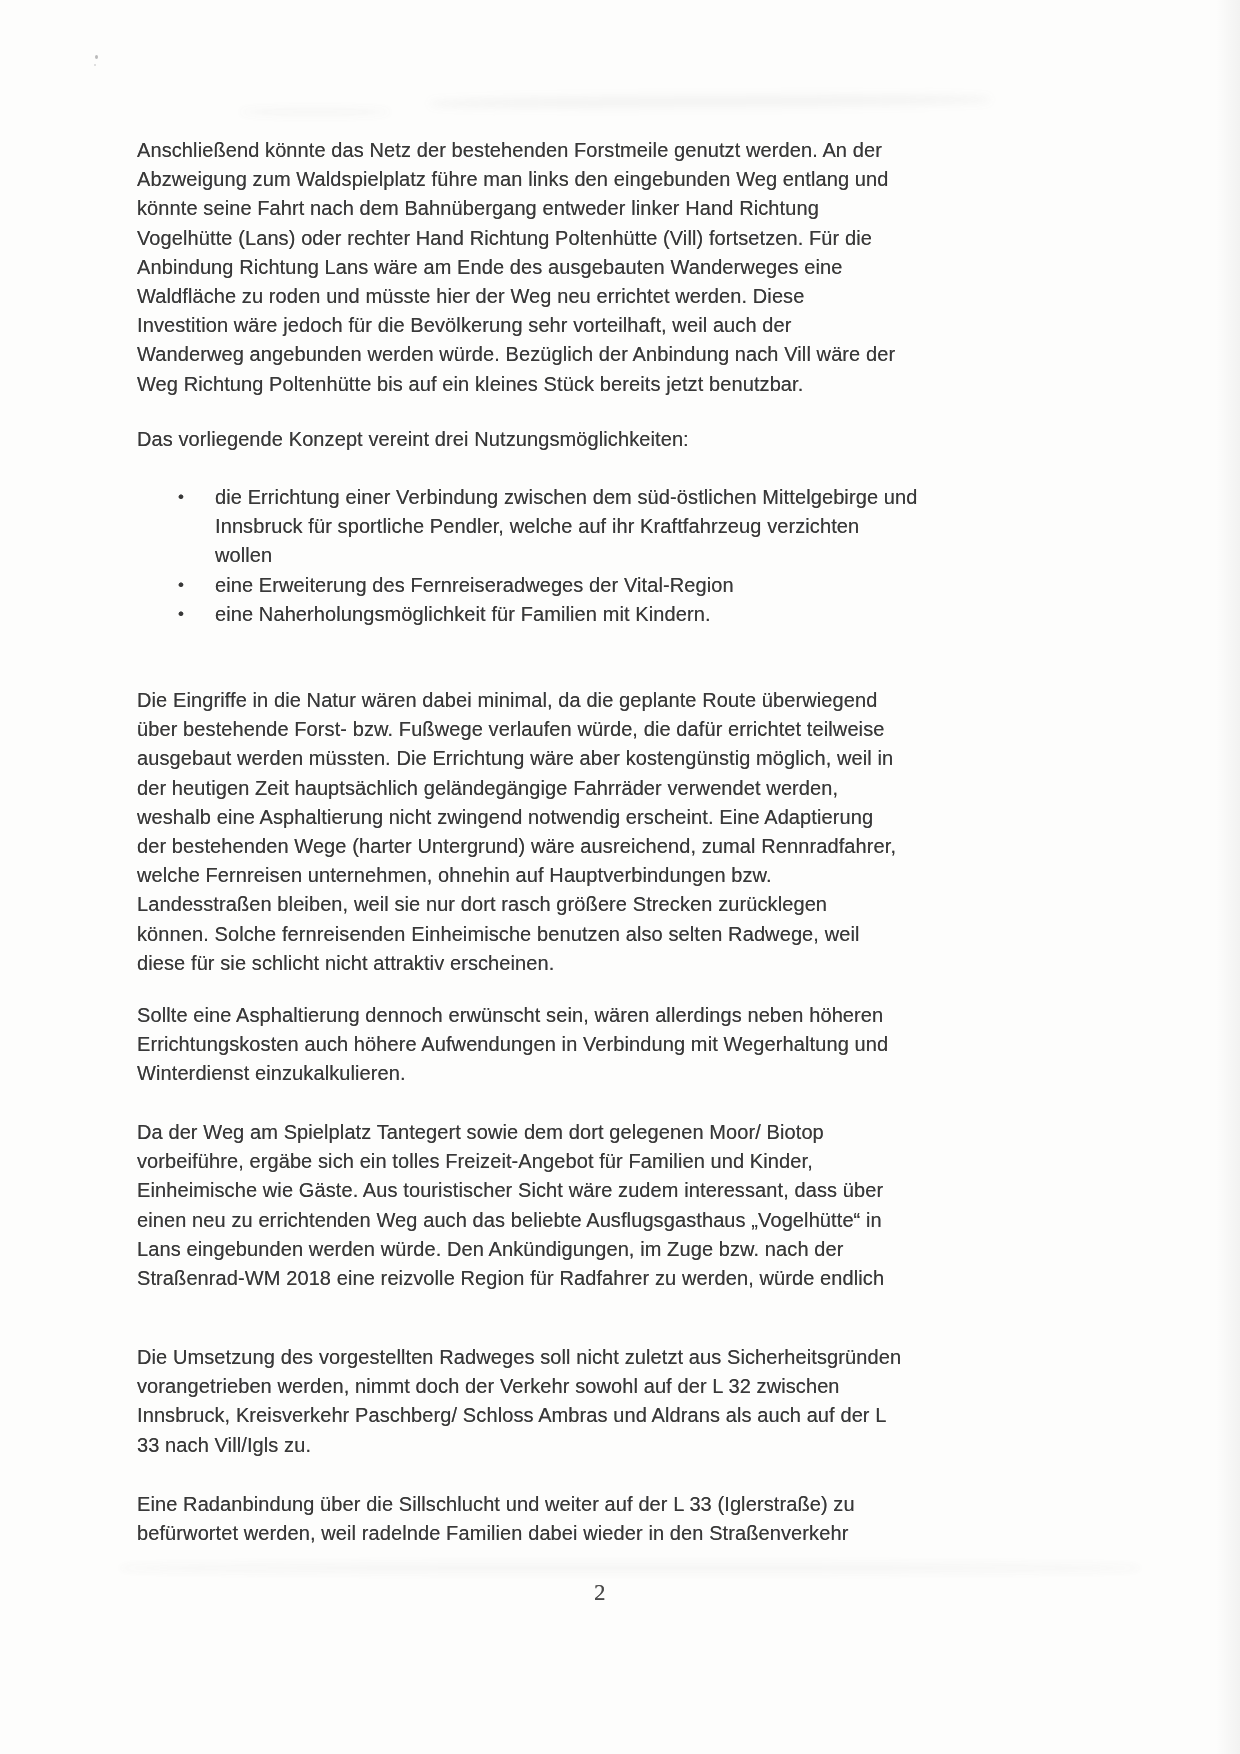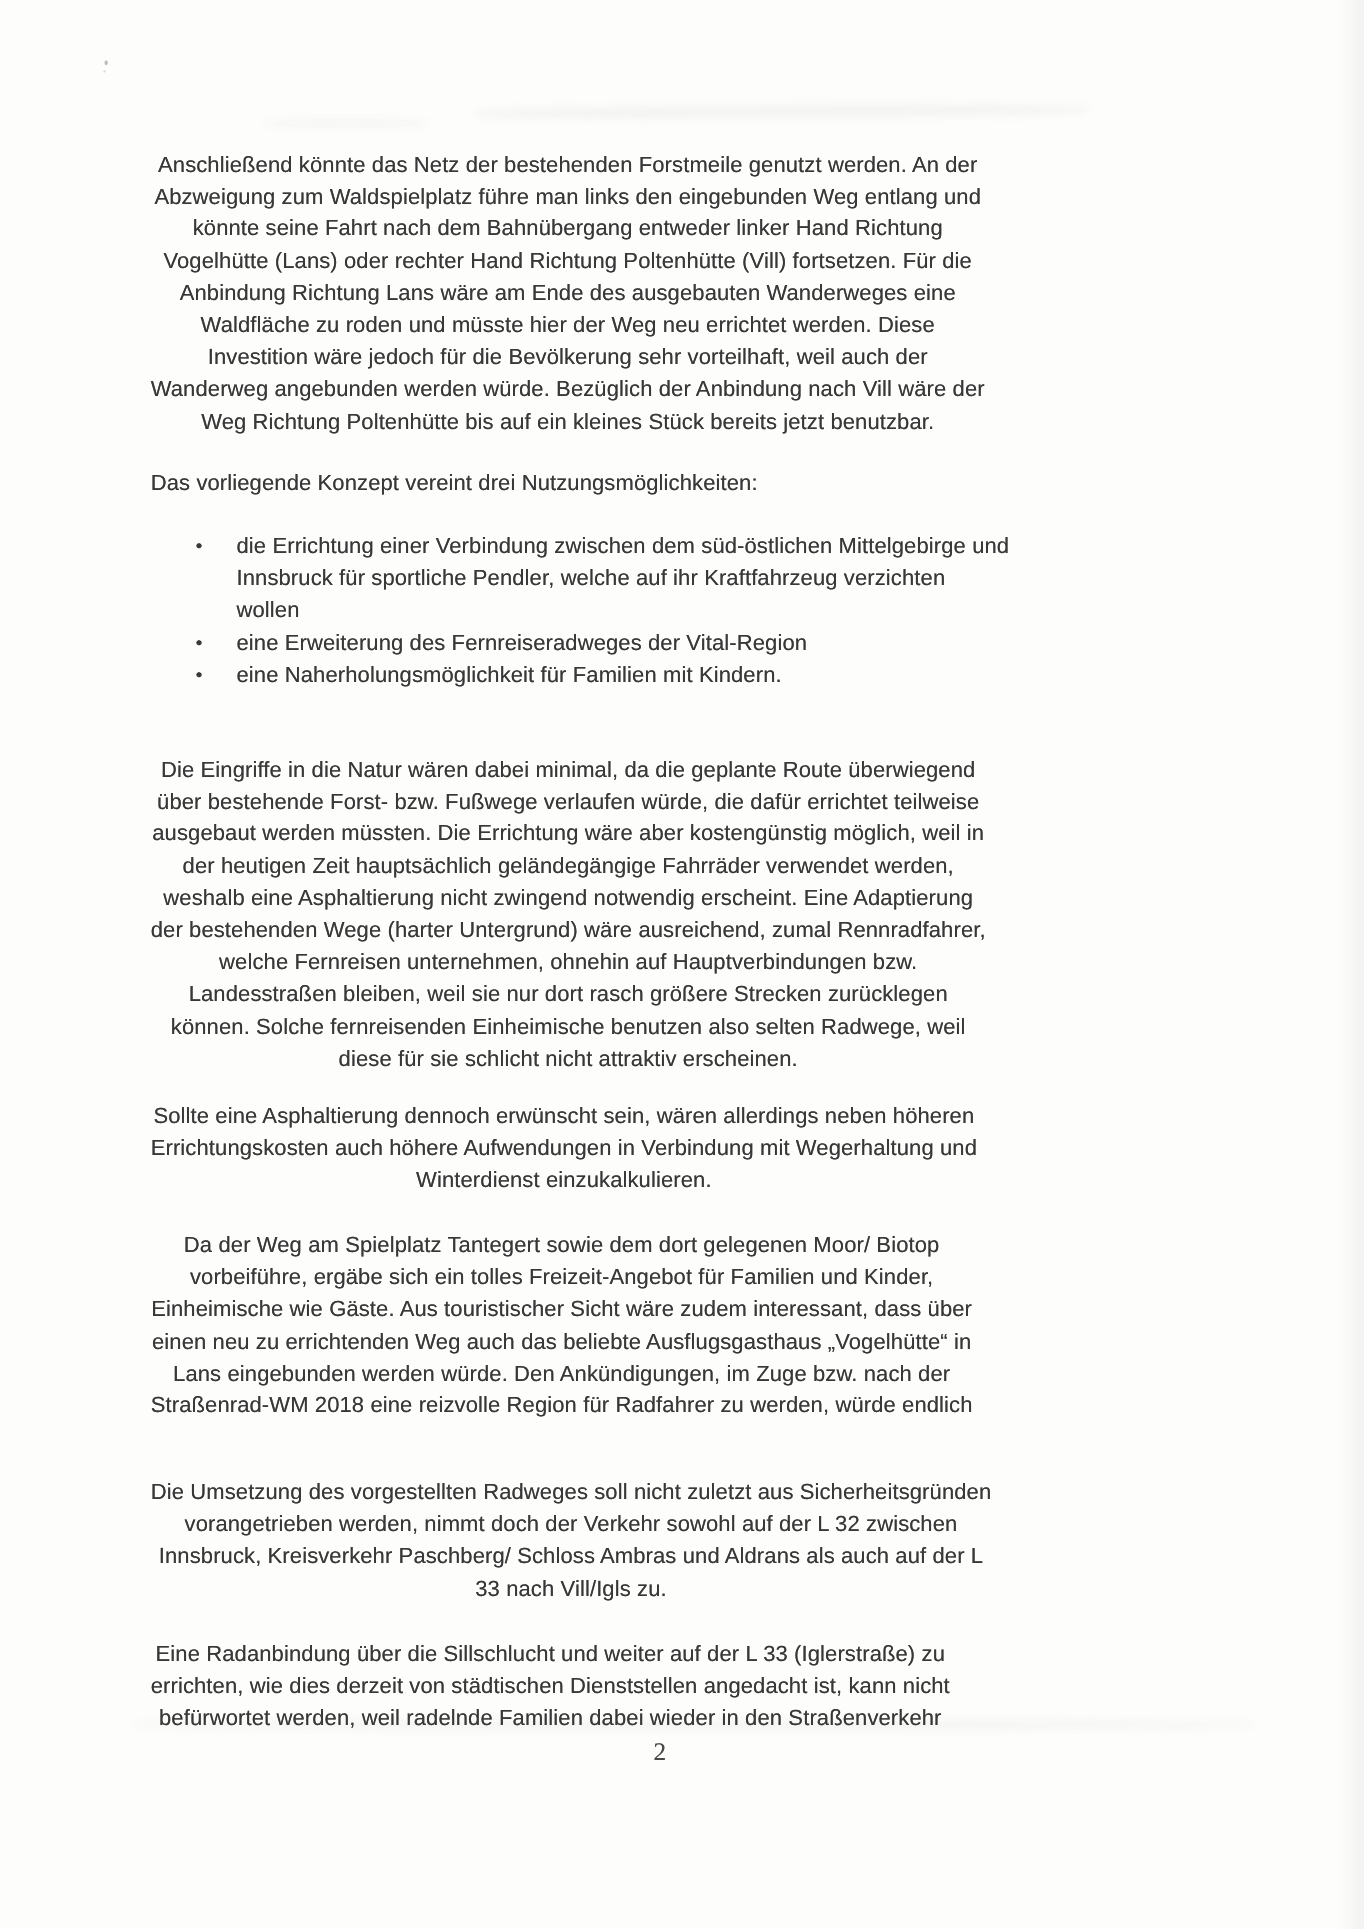--- a/index.html
+++ b/index.html
@@ -13,21 +13,20 @@
     color:#383838;
   }
   .para {
     position:absolute;
     left:137px;
     font-size:20px;
     line-height:29.2px;
     letter-spacing:0.1px;
     white-space:nowrap;
     text-shadow:0 0 0.6px rgba(56,56,56,0.7);
-    text-align:center;
   }
   .ln { white-space:nowrap; }
   .bullets {
     position:absolute;
     left:137px; top:483px;
     margin:0; padding:0;
     list-style:none;
     font-size:20px;
     line-height:29.2px;
     letter-spacing:0.1px;
@@ -144,19 +143,18 @@
 
   <div class="para" style="top:1343px">
       <div class="ln">Die Umsetzung des vorgestellten Radweges soll nicht zuletzt aus Sicherheitsgründen</div>
       <div class="ln">vorangetrieben werden, nimmt doch der Verkehr sowohl auf der L 32 zwischen</div>
       <div class="ln">Innsbruck, Kreisverkehr Paschberg/ Schloss Ambras und Aldrans als auch auf der L</div>
       <div class="ln">33 nach Vill/Igls zu.</div>
     </div>
 
   <div class="para" style="top:1490px">
       <div class="ln">Eine Radanbindung über die Sillschlucht und weiter auf der L 33 (Iglerstraße) zu</div>
-      <div class="ln">errichten, wie dies derzeit von städtischen Dienststellen angedacht ist, kann nicht</div>
       <div class="ln">befürwortet werden, weil radelnde Familien dabei wieder in den Straßenverkehr</div>
     </div>
 
   <div class="pagenum">2</div>
 
 </div>
 
 </body></html>

